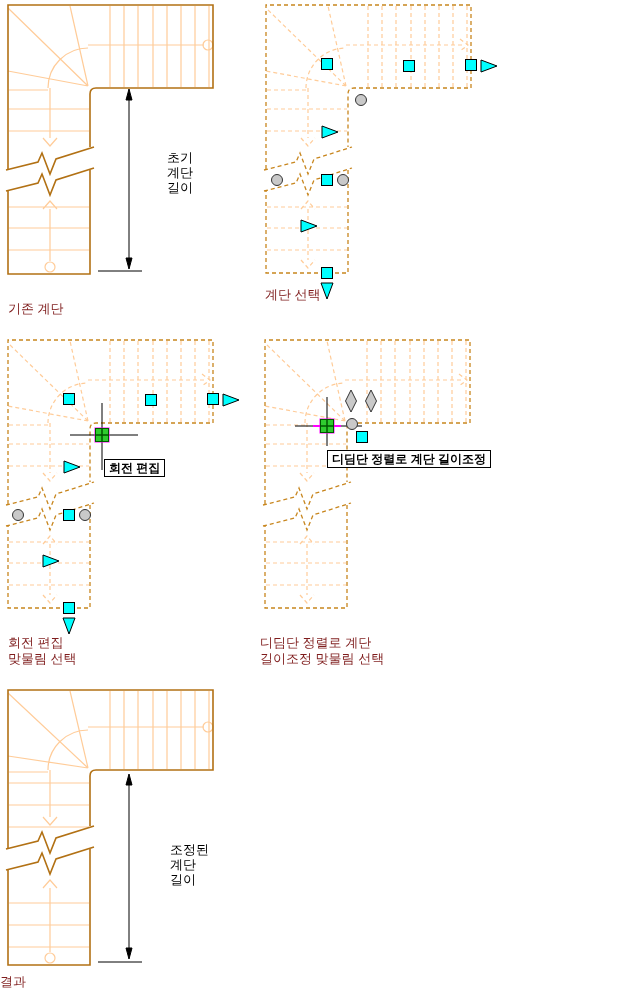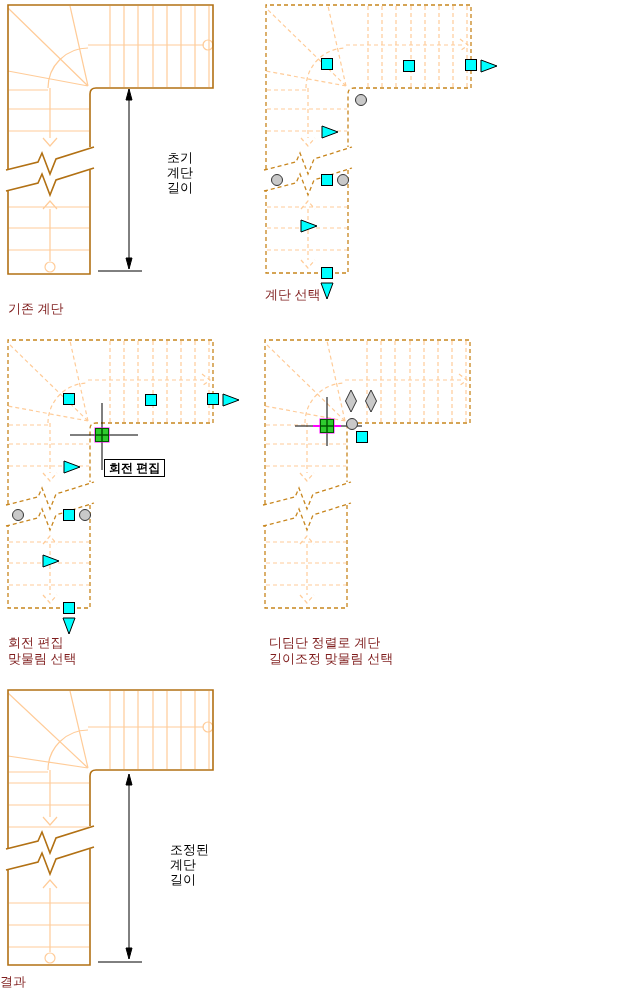--- a/index.html
+++ b/index.html
@@ -150,21 +150,21 @@
 
   <div class="caption" style="left:265px;top:287px">
     <div>계단 선택</div>
   </div>
 
   <div class="caption" style="left:8px;top:635px">
     <div>회전 편집</div>
     <div>맞물림 선택</div>
   </div>
 
-  <div class="caption" style="left:269px;top:635px">
+  <div class="caption" style="left:260px;top:635px">
     <div>디딤단 정렬로 계단</div>
     <div>길이조정 맞물림 선택</div>
   </div>
 
   <div class="caption" style="left:0;top:974px">
     <div>결과</div>
   </div>
 
   <div class="dimtext" style="left:135px;top:150px">
     <div>초기</div>
@@ -173,13 +173,14 @@
   </div>
 
   <div class="dimtext" style="left:138px;top:842px">
     <div>조정된</div>
     <div>계단</div>
     <div>길이</div>
   </div>
 
   <div class="tip" style="left:104px;top:459px">회전 편집</div>
 
+  <div class="tip" style="left:327px;top:450px">디딤단 정렬로 계단 길이조정</div>
 </div>
 
 </body></html>

